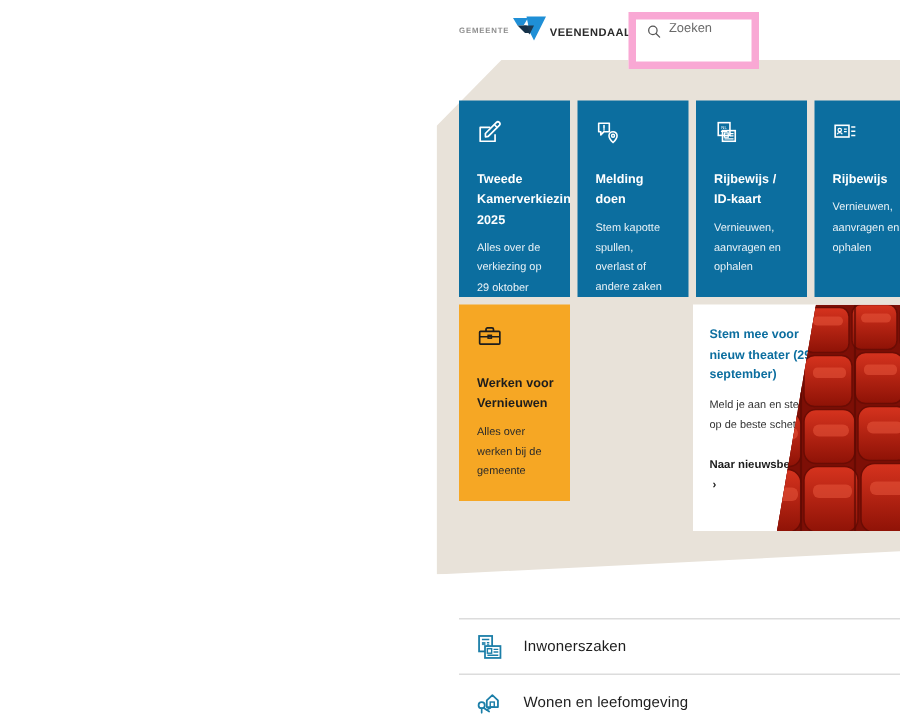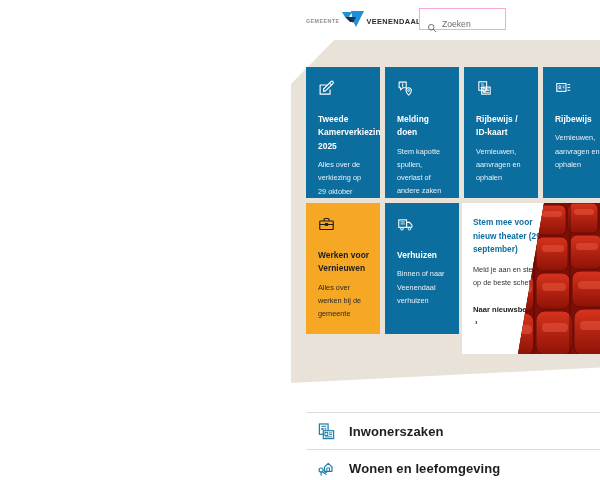--- a/index.html
+++ b/index.html
@@ -73,25 +73,25 @@
     font-weight: bold;
     line-height: 1;
     margin-top: 5px;
   }
 
   .search-box {
     position: absolute;
     left: 419px;
     top: 8px;
     width: 87px;
-    height: 22px;
-    border: 1px solid #f9a8d4;
+    height: 38px;
+    border: 5px solid #f9a8d4;
     background: #ffffff;
     display: flex;
-    align-items: flex-end;
+    align-items: flex-start;
     box-sizing: border-box;
     padding-left: 7px;
   }
   .search-icon {
     width: 10px;
     height: 10px;
     flex: 0 0 auto;
     margin-right: 5px;
     color: #555;
   }
@@ -237,22 +237,22 @@
   .acc-item:last-child { border-bottom: 1px solid #dcdcdc; }
   .acc-icon {
     width: 19px;
     height: 19px;
     margin-left: 11px;
     margin-right: 13px;
     color: #1b7ea8;
     flex: 0 0 auto;
   }
   .acc-label {
-    font-size: 13px;
-    font-weight: bold;
+    font-size: 10px;
+    font-weight: normal;
     color: #1d1d1d;
     letter-spacing: 0.1px;
   }
 </style>
 </head>
 <body>
 
 <div id="page">
 
   <div class="hero-panel"></div>
@@ -358,34 +358,20 @@
             <rect x="2.5" y="7" width="19" height="12" rx="0.8" fill="none" stroke="currentColor" stroke-width="1.6"></rect>
             <path d="M8.5 7 V5 a1.4 1.4 0 0 1 1.4 -1.4 h4.2 a1.4 1.4 0 0 1 1.4 1.4 V7" fill="none" stroke="currentColor" stroke-width="1.6"></path>
             <line x1="2.5" y1="12" x2="21.5" y2="12" stroke="currentColor" stroke-width="1.4"></line>
             <rect x="10.4" y="10.6" width="3.2" height="2.8" fill="none" stroke="currentColor" stroke-width="1.3"></rect>
           </svg>
         </span>
         <p class="tile-title">Werken voor Vernieuwen</p>
         <p class="tile-desc">Alles over werken bij de gemeente</p>
       </a>
 
-      <a class="tile blue">
-        <span class="tile-icon">
-          <svg viewBox="0 0 24 24" width="17" height="17" xmlns="http://www.w3.org/2000/svg">
-            <rect x="2.5" y="5.5" width="11" height="10.5" fill="none" stroke="currentColor" stroke-width="1.5"></rect>
-            <path d="M13.5 9 h4.2 l3.3 3.6 V16 h-7.5 z" fill="none" stroke="currentColor" stroke-width="1.5" stroke-linejoin="round"></path>
-            <circle cx="7" cy="18" r="1.8" fill="none" stroke="currentColor" stroke-width="1.4"></circle>
-            <circle cx="17.6" cy="18" r="1.8" fill="none" stroke="currentColor" stroke-width="1.4"></circle>
-            <line x1="5" y1="8.4" x2="11" y2="8.4" stroke="currentColor" stroke-width="1.2"></line>
-            <line x1="5" y1="11.2" x2="11" y2="11.2" stroke="currentColor" stroke-width="1.2"></line>
-          </svg>
-        </span>
-        <p class="tile-title">Verhuizen</p>
-        <p class="tile-desc">Binnen of naar Veenendaal verhuizen</p>
-      </a>
 
     </div>
   </div>
 
   <div class="news-card">
 
     <div class="news-text">
       <p class="news-title">Stem mee voor nieuw theater (29 september)</p>
       <p class="news-desc">Meld je aan en stem op de beste schets</p>
       <a class="news-link"><span>Naar nieuwsbericht</span><span class="chev">›</span></a>

